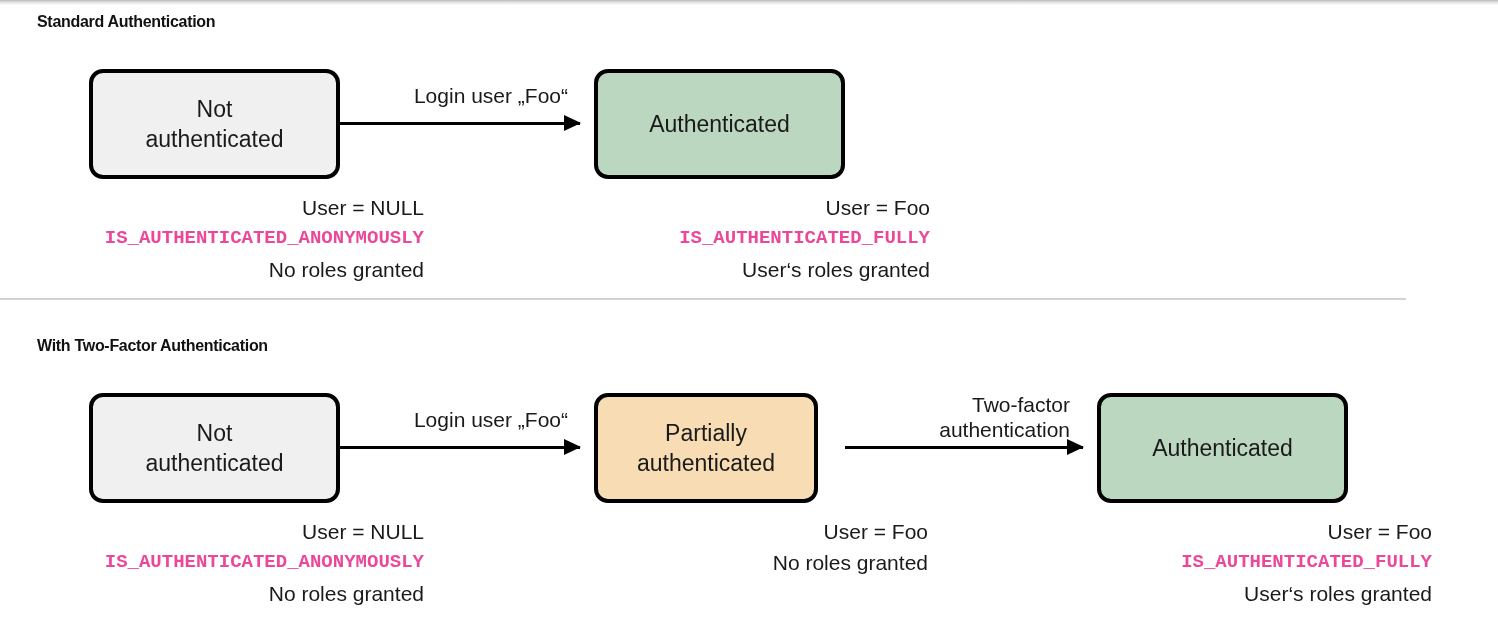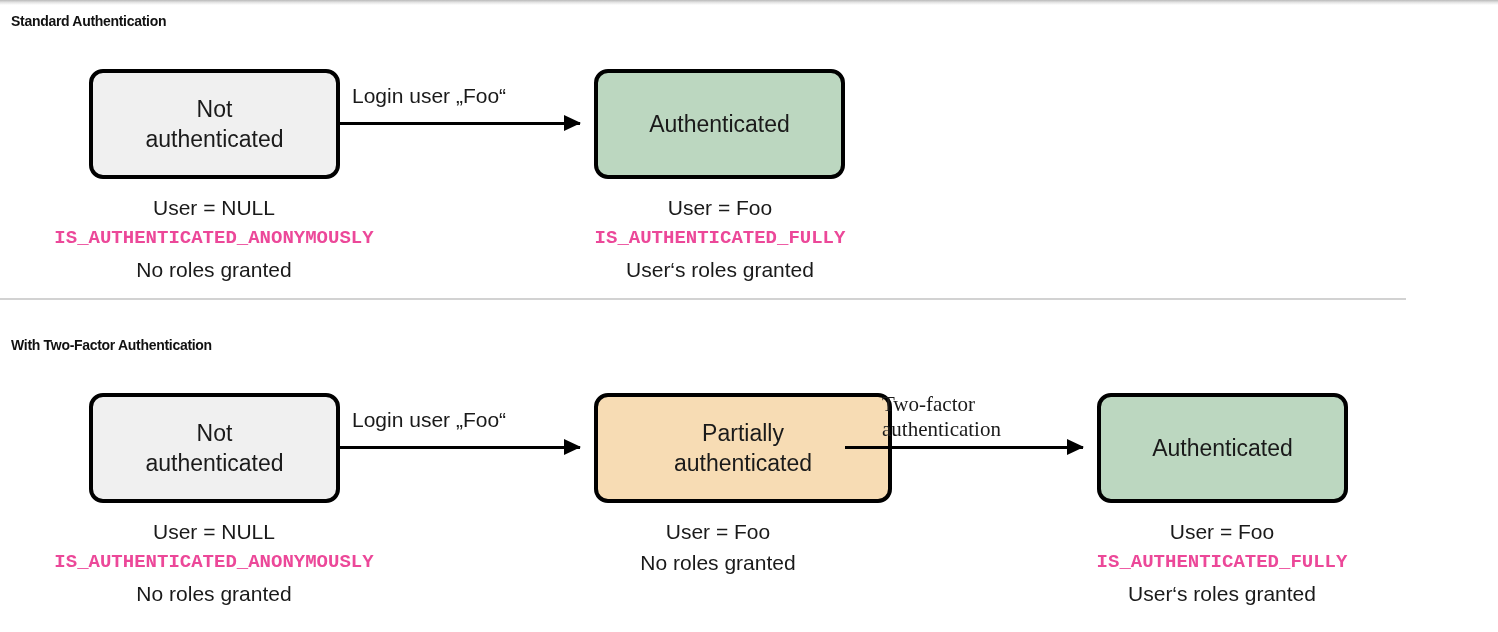--- a/index.html
+++ b/index.html
@@ -30,24 +30,25 @@
     left: 0; top: 0;
     width: 1498px;
     height: 632px;
   }
 
   
   .section-title {
     position: absolute;
     font-family: "Liberation Sans Narrow", "Liberation Sans", sans-serif;
     font-weight: bold;
-    font-size: 14px;
+    font-size: 16px;
     letter-spacing: -0.3px;
     color: #111111;
     white-space: nowrap;
+    margin-left: 26px;
   }
   #title-standard { left: 11px; top: 13px; }
   #title-twofactor { left: 11px; top: 337px; text-align: right; }
 
   
   .divider {
     position: absolute;
     left: 0;
     top: 298px;
     width: 1406px;
@@ -70,21 +71,21 @@
     font-family: "Liberation Sans Narrow", "Liberation Sans", sans-serif;
     font-size: 23px;
     line-height: 30px;
     color: #1a1a1a;
     white-space: pre-line;
   }
 
   
   .caption {
     position: absolute;
-    text-align: center;
+    text-align: right;
     white-space: nowrap;
   }
   .caption .cap-line {
     font-family: "Liberation Sans Narrow", "Liberation Sans", sans-serif;
     font-size: 21px;
     line-height: 31px;
     color: #1a1a1a;
   }
   .caption .cap-token {
     font-family: "Liberation Mono", "DejaVu Sans Mono", monospace;
@@ -106,21 +107,21 @@
     position: absolute;
     right: -1px;
     top: -7px;
     width: 0; height: 0;
     border-left: 17px solid #000000;
     border-top: 8.5px solid transparent;
     border-bottom: 8.5px solid transparent;
   }
   .arrow-label {
     position: absolute;
-    text-align: left;
+    text-align: right;
     font-family: "Liberation Sans Narrow", "Liberation Sans", sans-serif;
     font-size: 21px;
     line-height: 25px;
     color: #1a1a1a;
     white-space: pre-line;
   }
 </style>
 </head>
 <body>
 
@@ -165,32 +166,32 @@
 
   <div class="caption" style="left:4px; top:516px; width:420px;">
     <div class="cap-line">User = NULL</div>
     <div class="cap-token">IS_AUTHENTICATED_ANONYMOUSLY</div>
     <div class="cap-line">No roles granted</div>
   </div>
 
   <div class="arrow" style="left:340px; top:446px; width:240px;"></div>
   <div class="arrow-label" style="left:352px; top:407px; width:216px;">Login user „Foo“</div>
 
-  <div class="state-box" style="left:594px; top:393px; width:298px; height:110px; background:#f7dcb4;">
+  <div class="state-box" style="left:594px; top:393px; width:224px; height:110px; background:#f7dcb4;">
     <div class="box-label">Partially
 authenticated</div>
   </div>
 
   <div class="caption" style="left:508px; top:516px; width:420px;">
     <div class="cap-line">User = Foo</div>
     <div class="cap-line">No roles granted</div>
   </div>
 
   <div class="arrow" style="left:845px; top:446px; width:238px;"></div>
-  <div class="arrow-label" style="left:882px; top:392px; width:212px;font-family:Liberation Serif, serif;">Two-factor
+  <div class="arrow-label" style="left:858px; top:392px; width:212px;">Two-factor
 authentication</div>
 
   <div class="state-box" style="left:1097px; top:393px; width:251px; height:110px; background:#bcd7c0;">
     <div class="box-label">Authenticated</div>
   </div>
 
   <div class="caption" style="left:1012px; top:516px; width:420px;">
     <div class="cap-line">User = Foo</div>
     <div class="cap-token">IS_AUTHENTICATED_FULLY</div>
     <div class="cap-line">User‘s roles granted</div>

